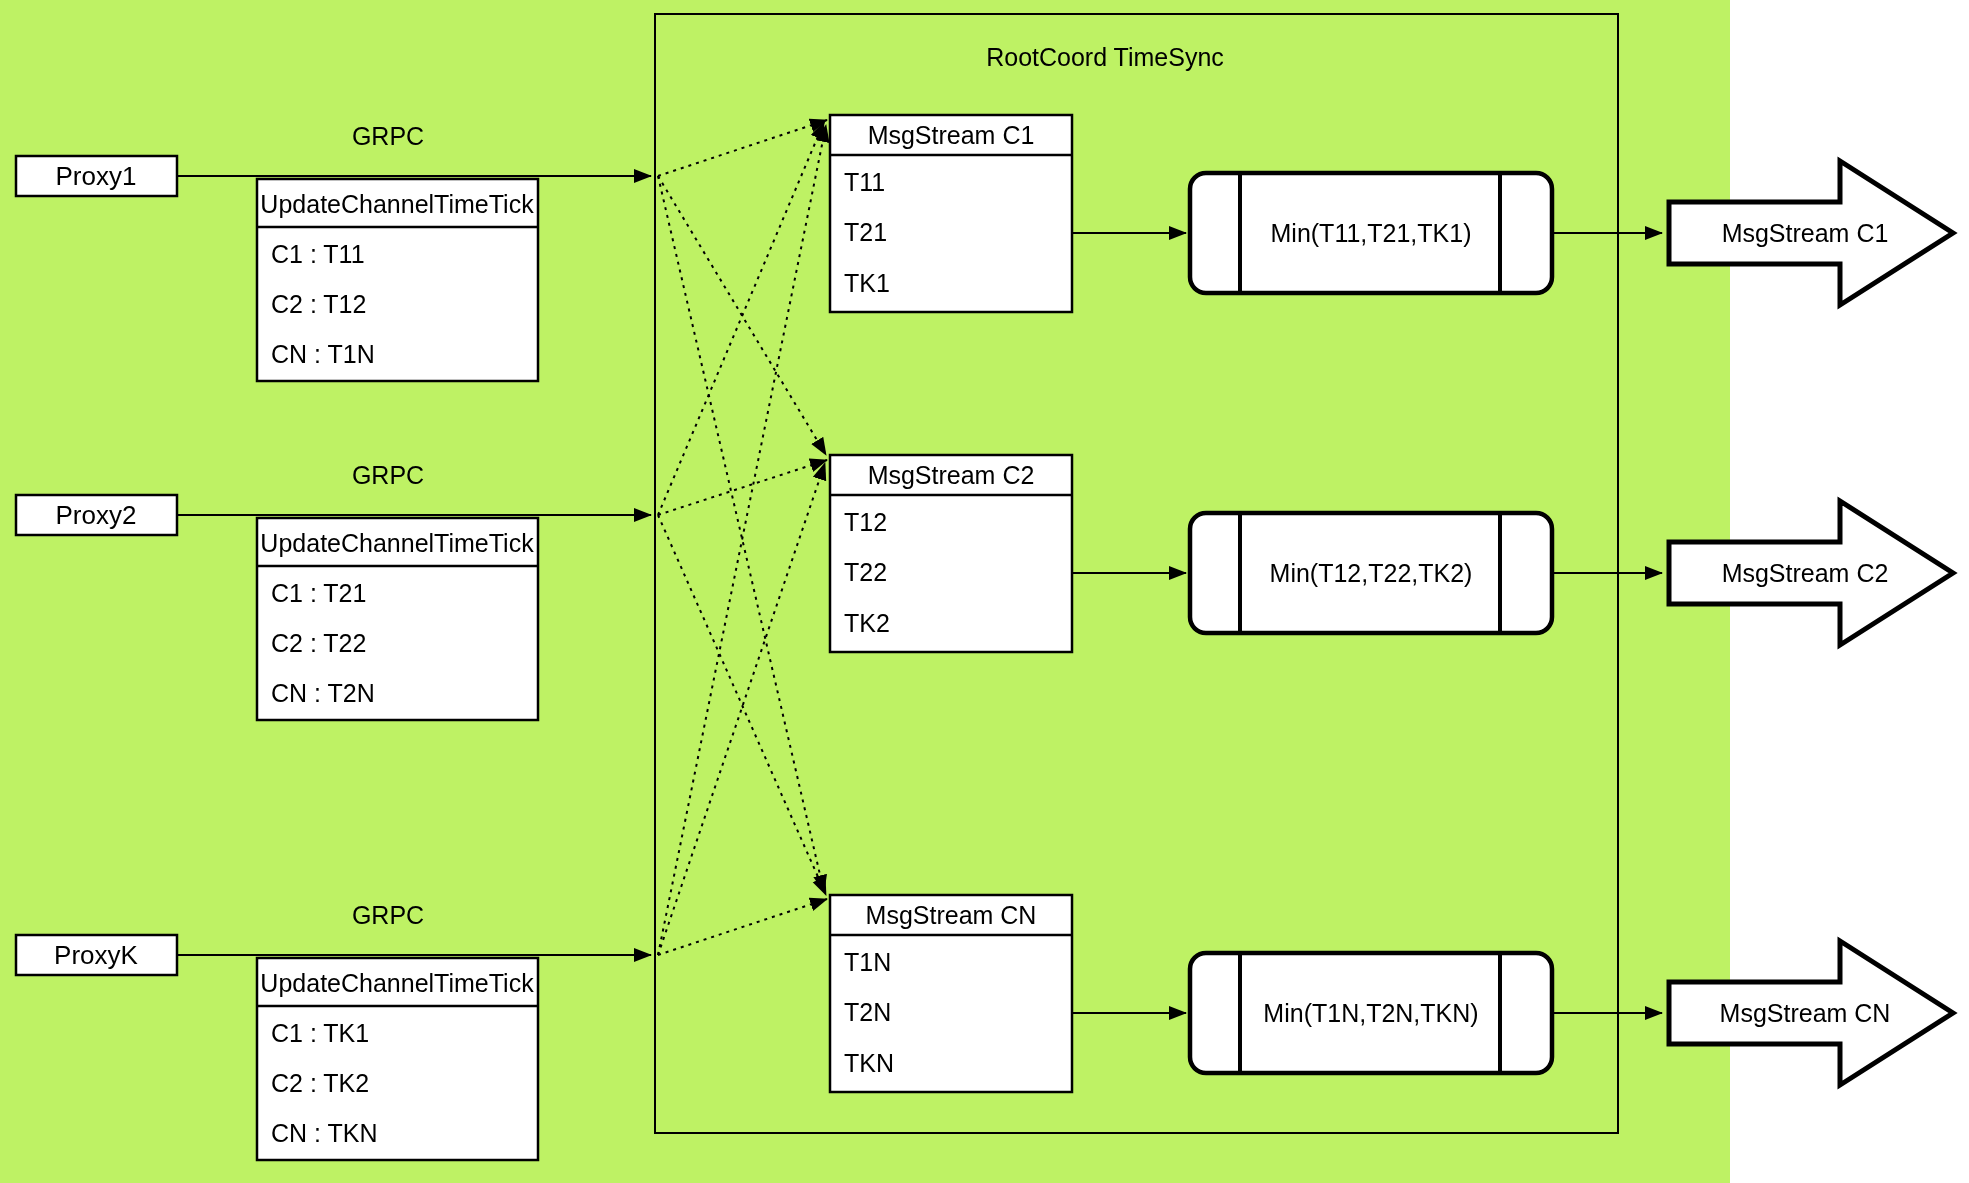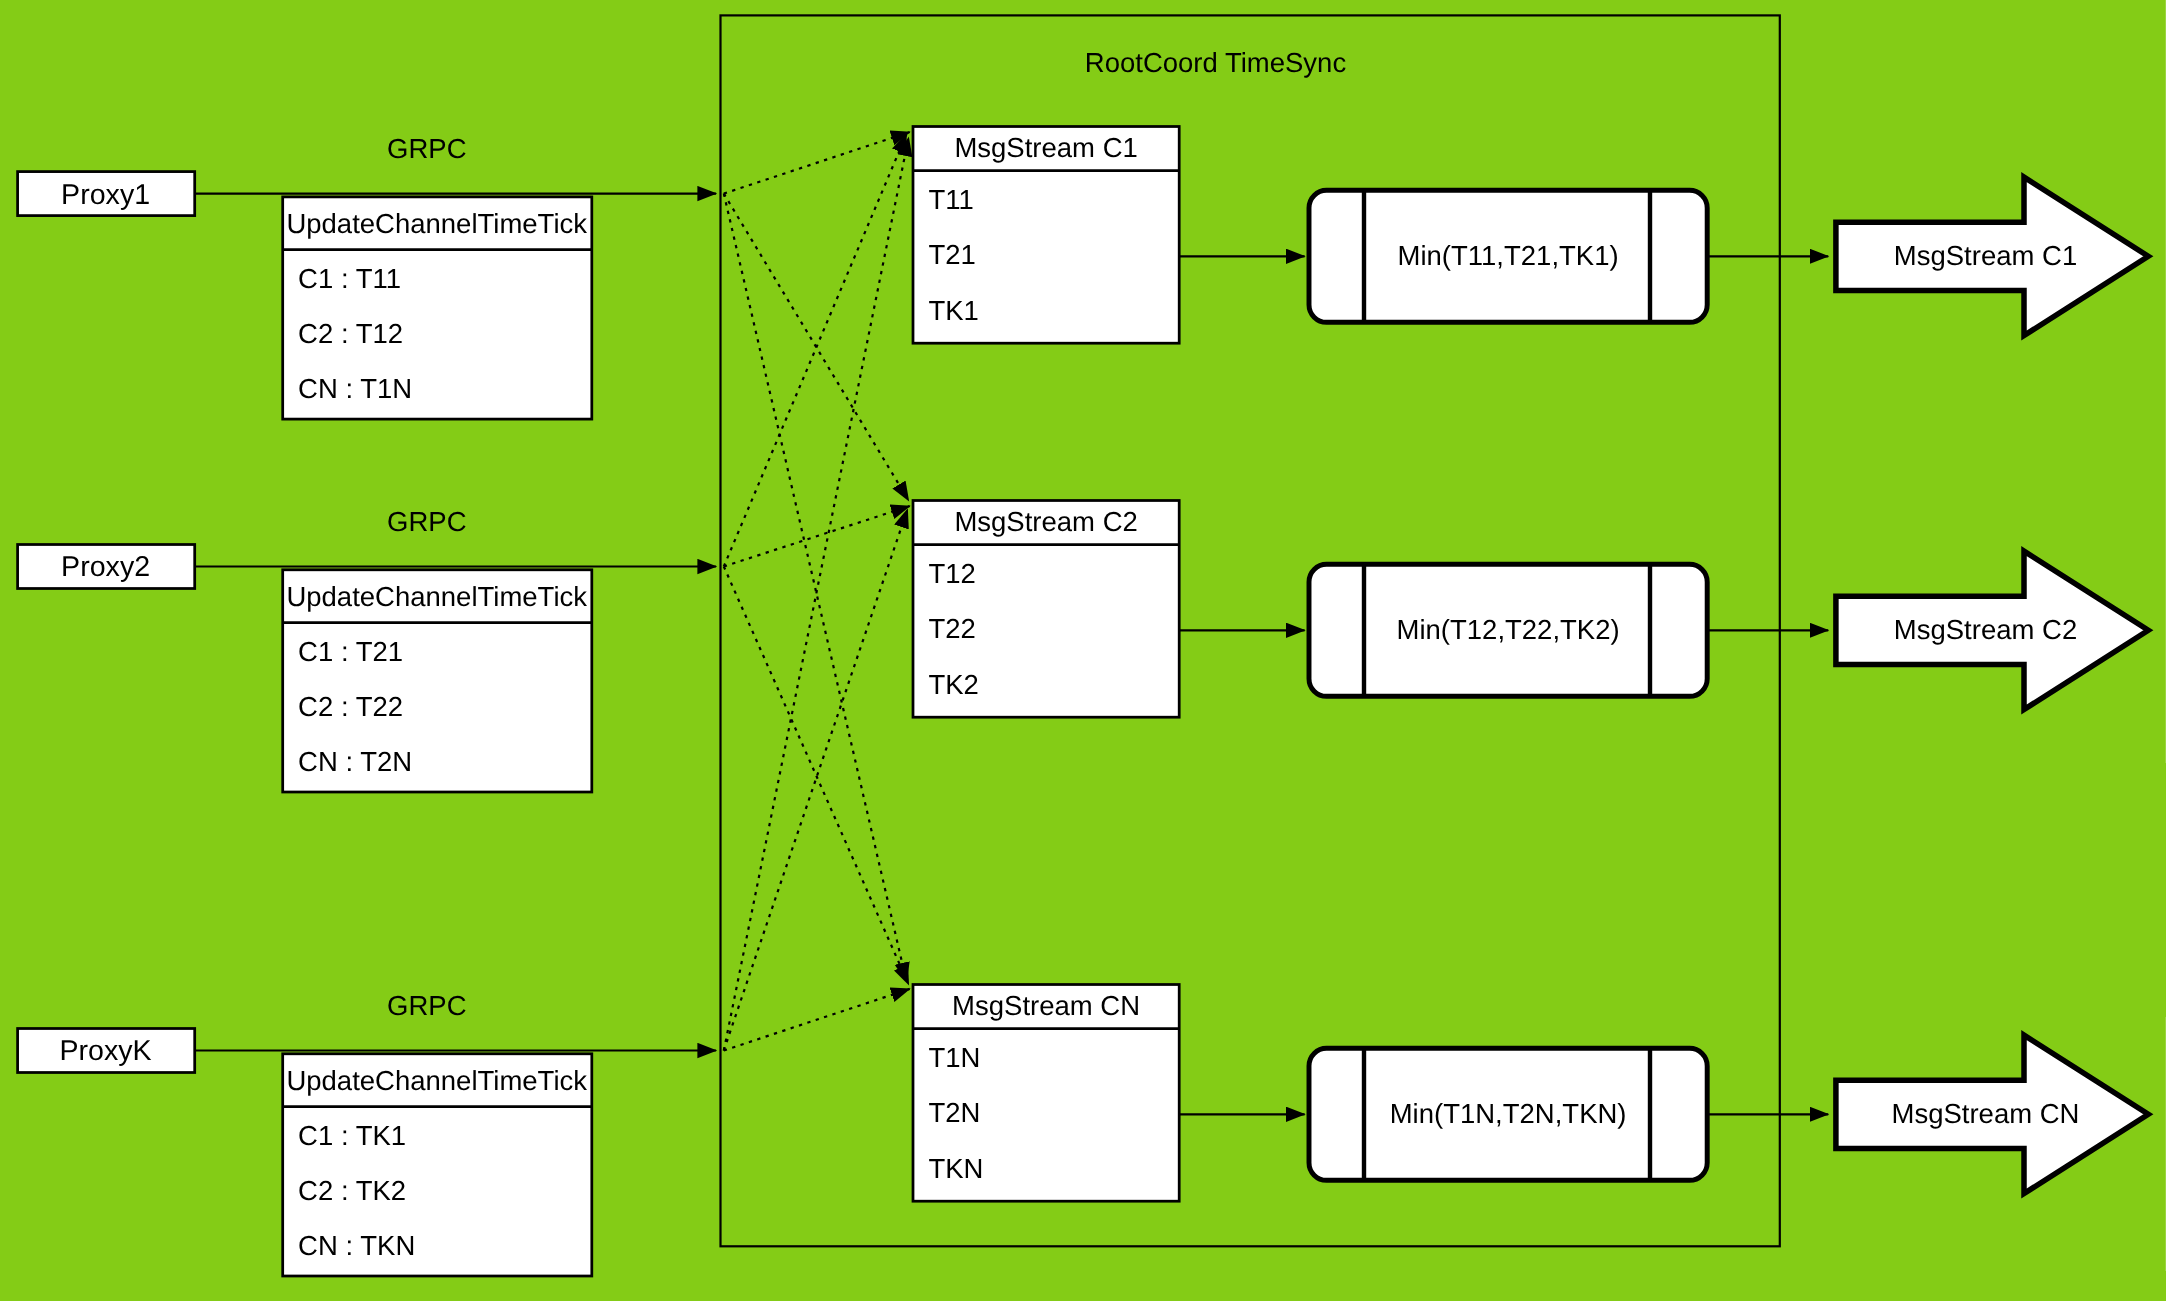--- a/index.html
+++ b/index.html
@@ -1,20 +1,20 @@
 <!DOCTYPE html>
 <html><head>
 <meta charset="utf-8">
 <style>
   html, body { margin: 0; padding: 0; background: #ffffff; }
   .canvas {
     position: relative;
-    width: 1969px;
+    width: 1730px;
     height: 1183px;
-    background: #84cc16;
+    background: #bef264;
     font-family: "Liberation Sans", sans-serif;
   }
   svg { display: block; }
   text {
     font-family: "Liberation Sans", sans-serif;
     font-size: 25px;
     fill: #000000;
   }
   text.proxy-label { font-size: 26px; }
   .box      { fill: #ffffff; stroke: #000000; stroke-width: 2.5; }

